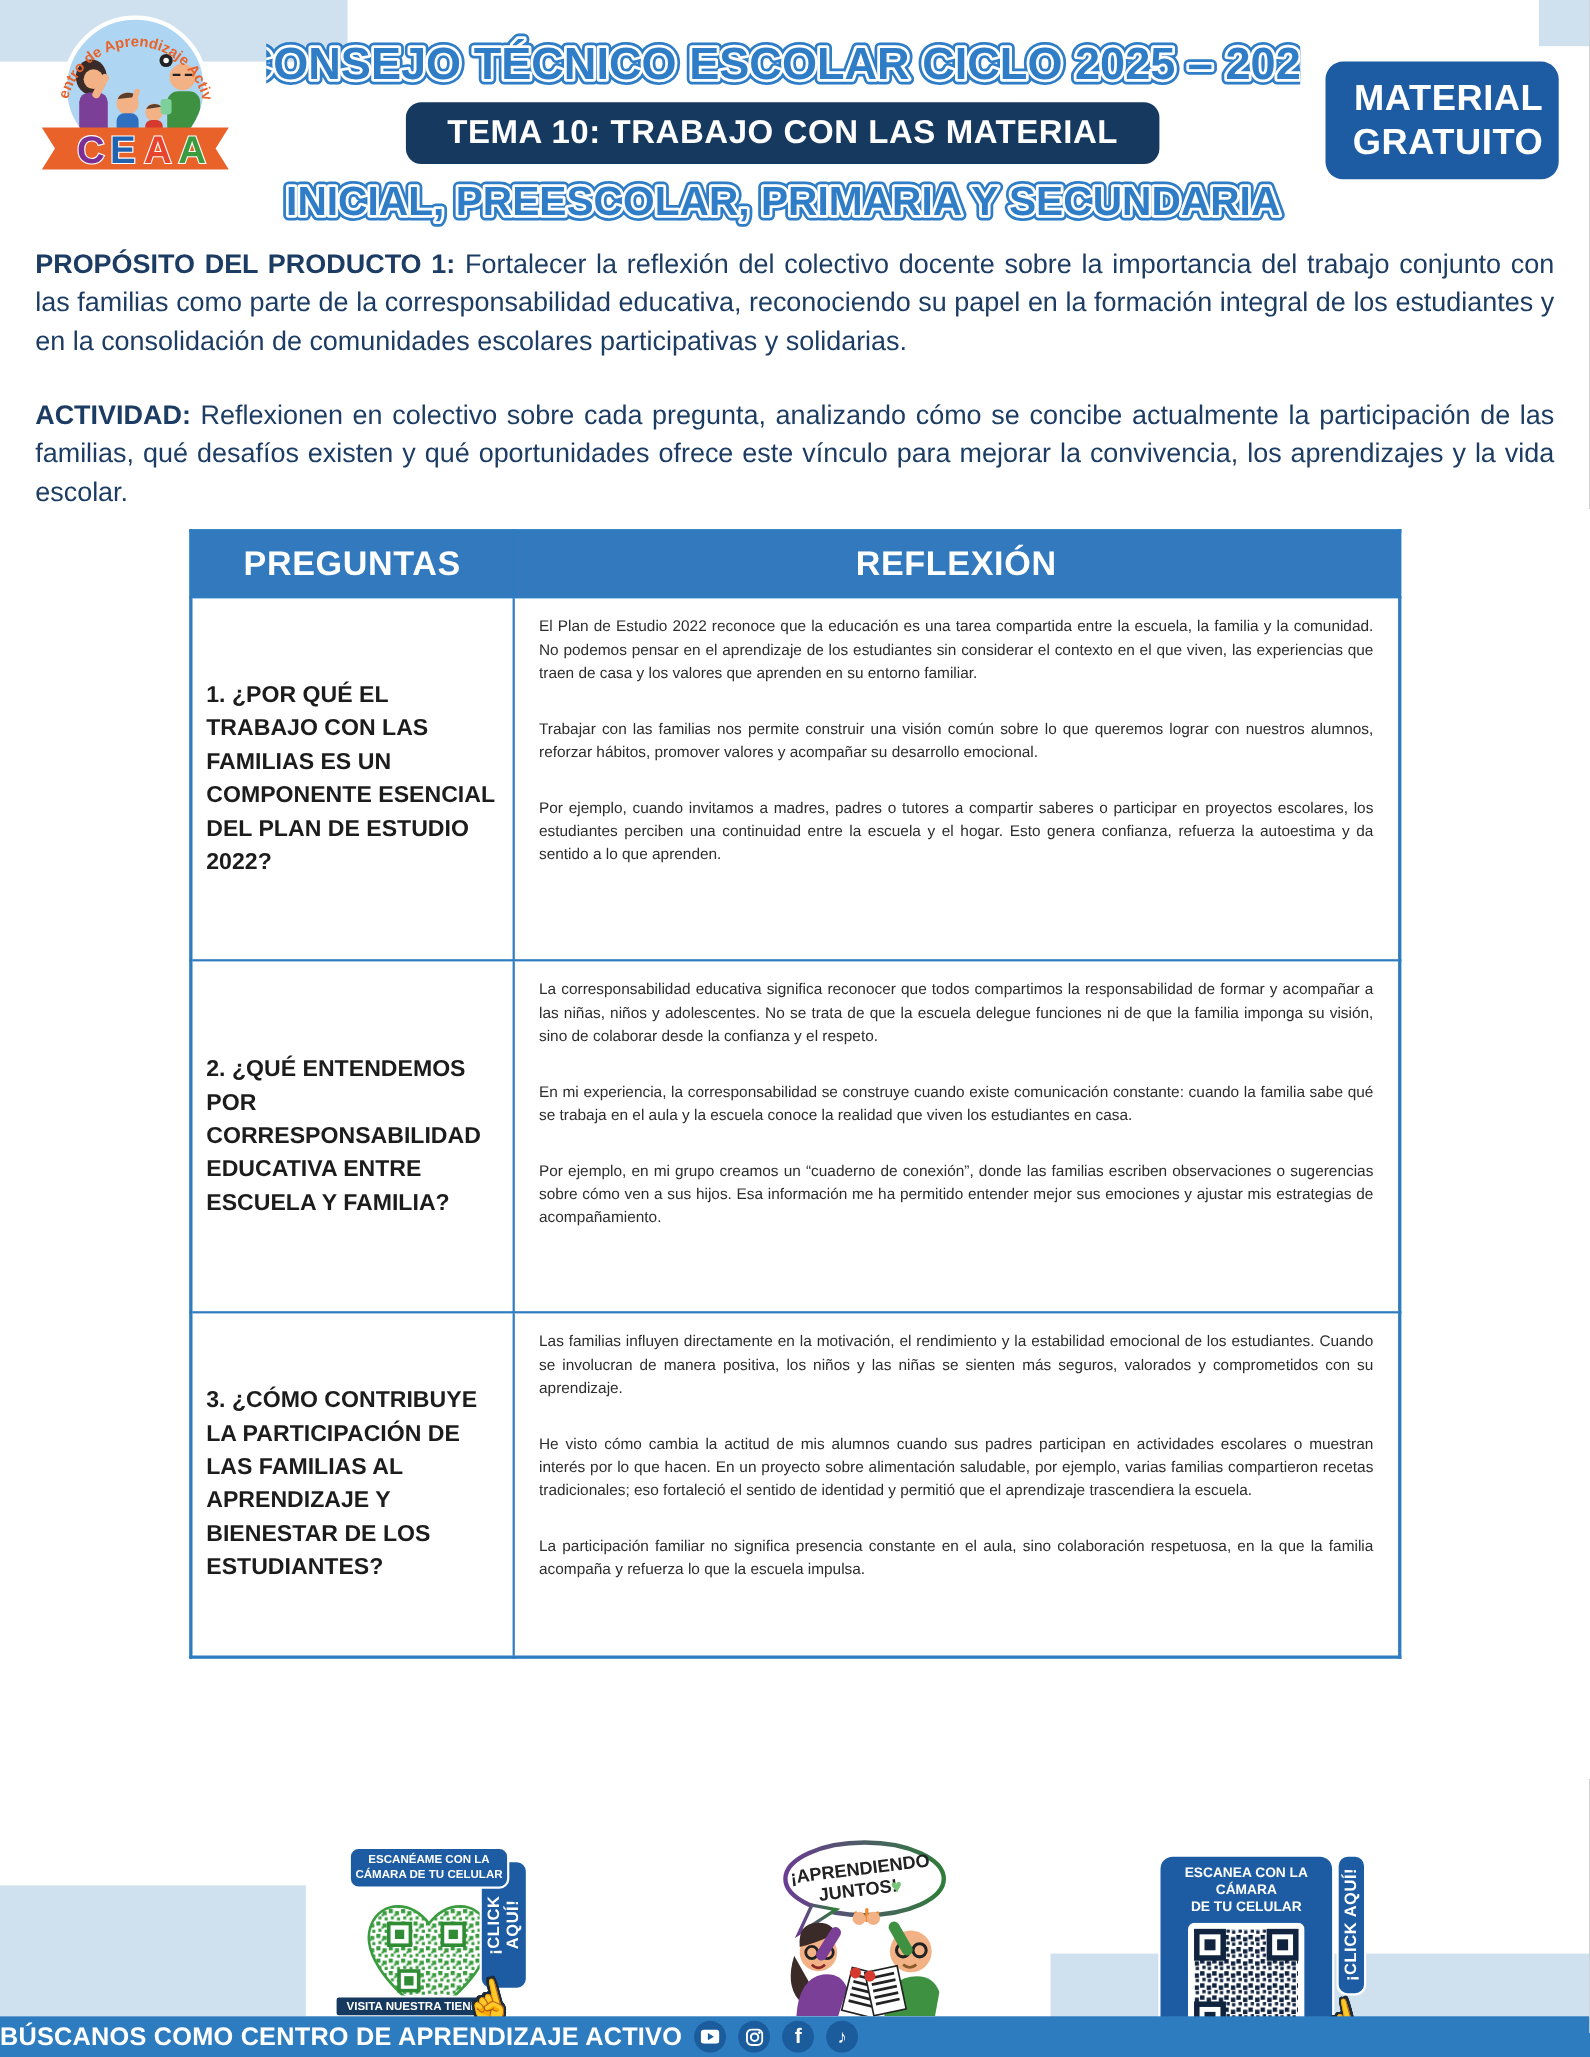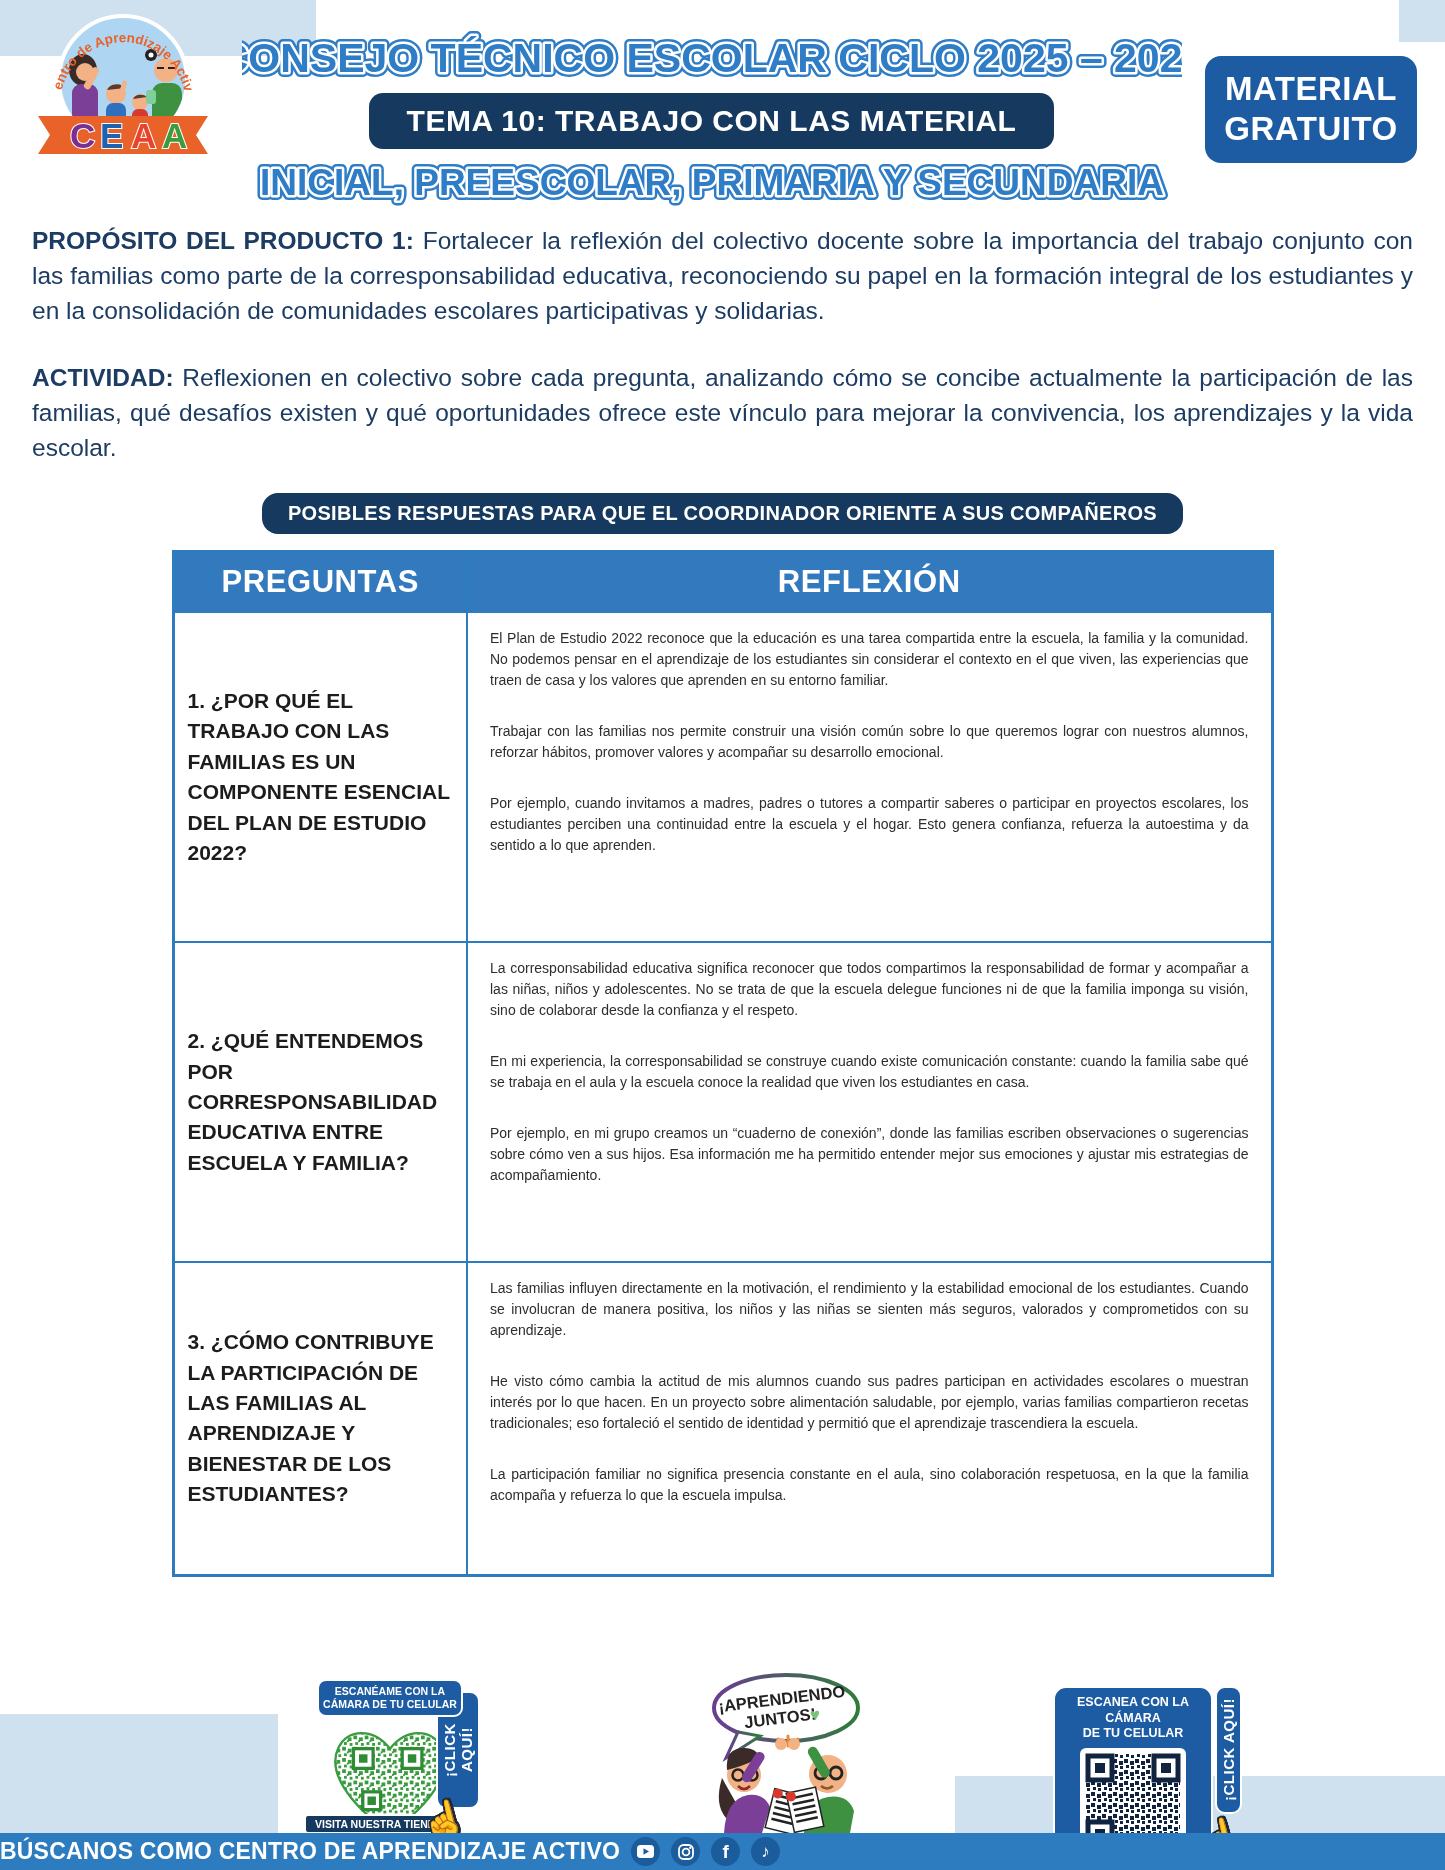--- a/index.html
+++ b/index.html
@@ -22,21 +22,21 @@
   .band-tr{right:0;top:0;width:46px;height:42px;}
   .band-bl{left:0;top:1714px;width:278px;height:119px;}
   .band-br{left:955px;top:1776px;width:490px;height:58px;}
 
   
   .header{position:relative;display:flex;align-items:flex-start;padding:8px 28px 0 28px;z-index:2;}
   .logo{flex:0 0 190px;}
   .title-col{flex:1;text-align:center;padding-top:22px;}
   .outline-svg{display:block;margin:0 auto;}
   .tema-pill{display:inline-block;background:var(--navy);color:#fff;font-weight:700;font-size:30px;letter-spacing:.5px;padding:11px 38px;border-radius:14px;margin:7px 0 8px 0;}
-  .free-badge{flex:0 0 212px;margin-top:48px;background:var(--blue-dark);border-radius:16px;color:#fff;text-align:center;font-weight:700;font-size:33px;line-height:1.22;padding:13px 0;letter-spacing:.5px;}
+  .free-badge{flex:0 0 212px;margin-top:48px;background:var(--blue-dark);border-radius:16px;color:#fff;text-align:right;font-weight:700;font-size:33px;line-height:1.22;padding:13px 14px;letter-spacing:.5px;}
 
   
   .intro{margin:16px 32px 0 32px;color:var(--text-navy);font-size:24.5px;line-height:1.43;text-align:justify;}
   .intro + .intro{margin-top:32px;}
   .intro b{font-weight:700;}
 
   
   .banner-wrap{text-align:center;margin-top:28px;}
   .banner-pill{display:inline-block;background:var(--navy);color:#fff;font-weight:700;font-size:20px;letter-spacing:.3px;padding:9px 26px;border-radius:16px;}
 
@@ -151,23 +151,20 @@
 
     <div class="free-badge">
       <div>MATERIAL</div>
       <div>GRATUITO</div>
     </div>
   </div>
 
   <p class="intro"><b>PROPÓSITO DEL PRODUCTO 1:</b><span> Fortalecer la reflexión del colectivo docente sobre la importancia del trabajo conjunto con las familias como parte de la corresponsabilidad educativa, reconociendo su papel en la formación integral de los estudiantes y en la consolidación de comunidades escolares participativas y solidarias.</span></p>
   <p class="intro"><b>ACTIVIDAD:</b><span> Reflexionen en colectivo sobre cada pregunta, analizando cómo se concibe actualmente la participación de las familias, qué desafíos existen y qué oportunidades ofrece este vínculo para mejorar la convivencia, los aprendizajes y la vida escolar.</span></p>
 
-  <div class="banner-wrap">
-    <span class="banner-pill">POSIBLES RESPUESTAS PARA QUE EL COORDINADOR ORIENTE A SUS COMPAÑEROS</span>
-  </div>
 
   <table class="qa">
     <tbody>
         <tr>
       <th class="c1">PREGUNTAS</th>
       <th>REFLEXIÓN</th>
     </tr>
     <tr class="row1">
       <td class="q">1. ¿POR QUÉ EL TRABAJO CON LAS FAMILIAS ES UN COMPONENTE ESENCIAL DEL PLAN DE ESTUDIO 2022?</td>
       <td class="r">

